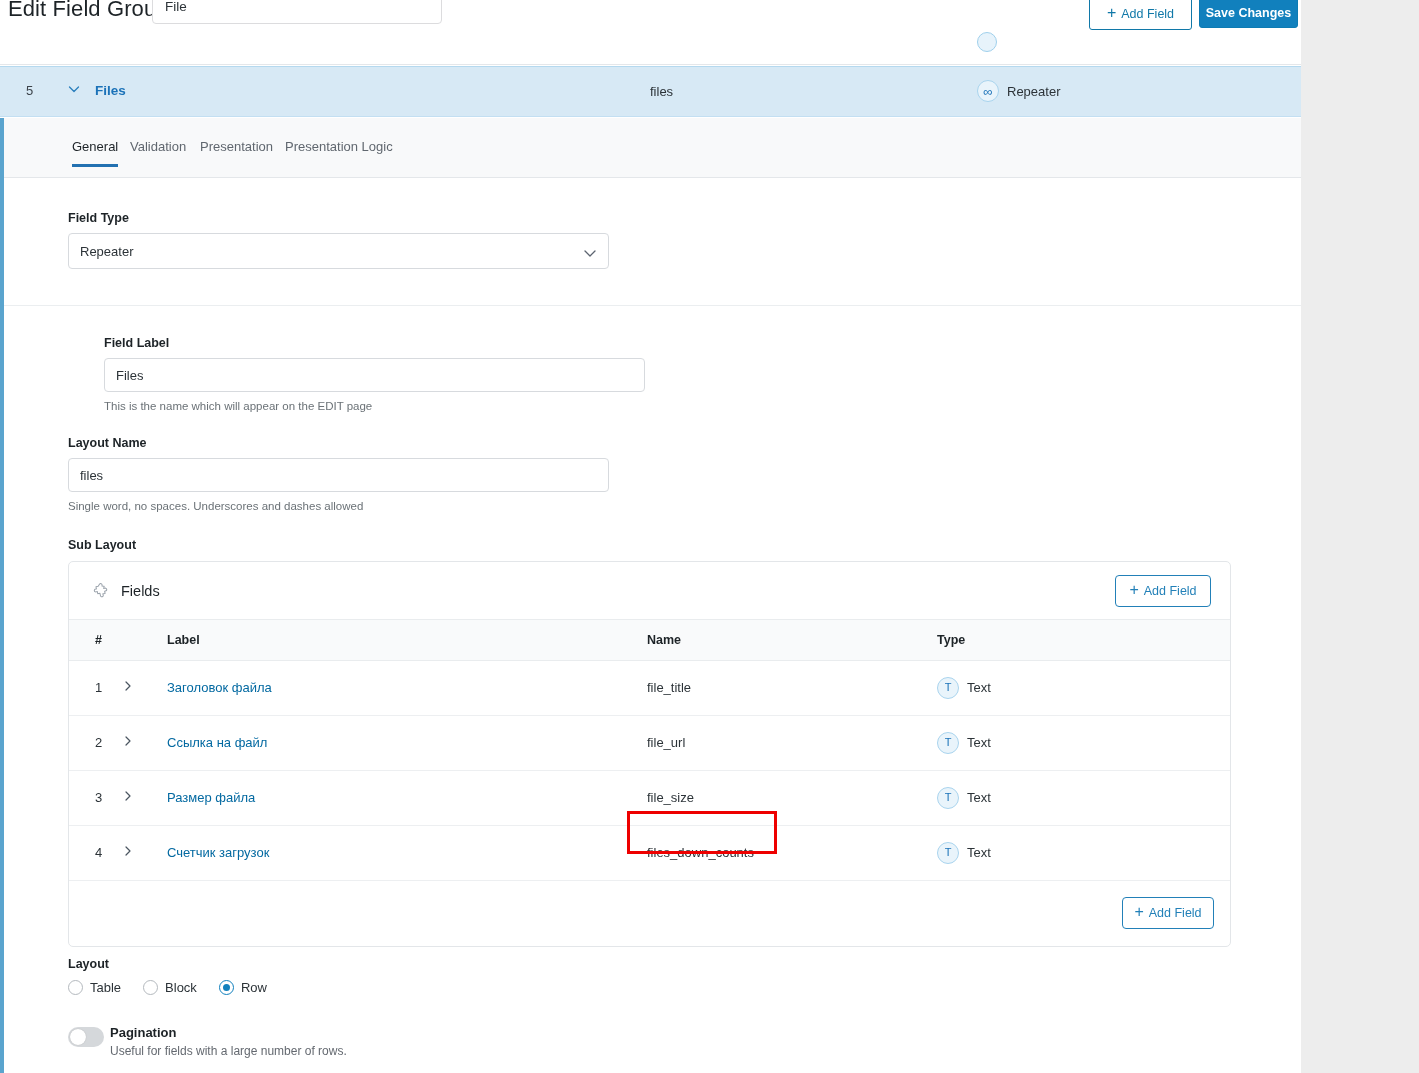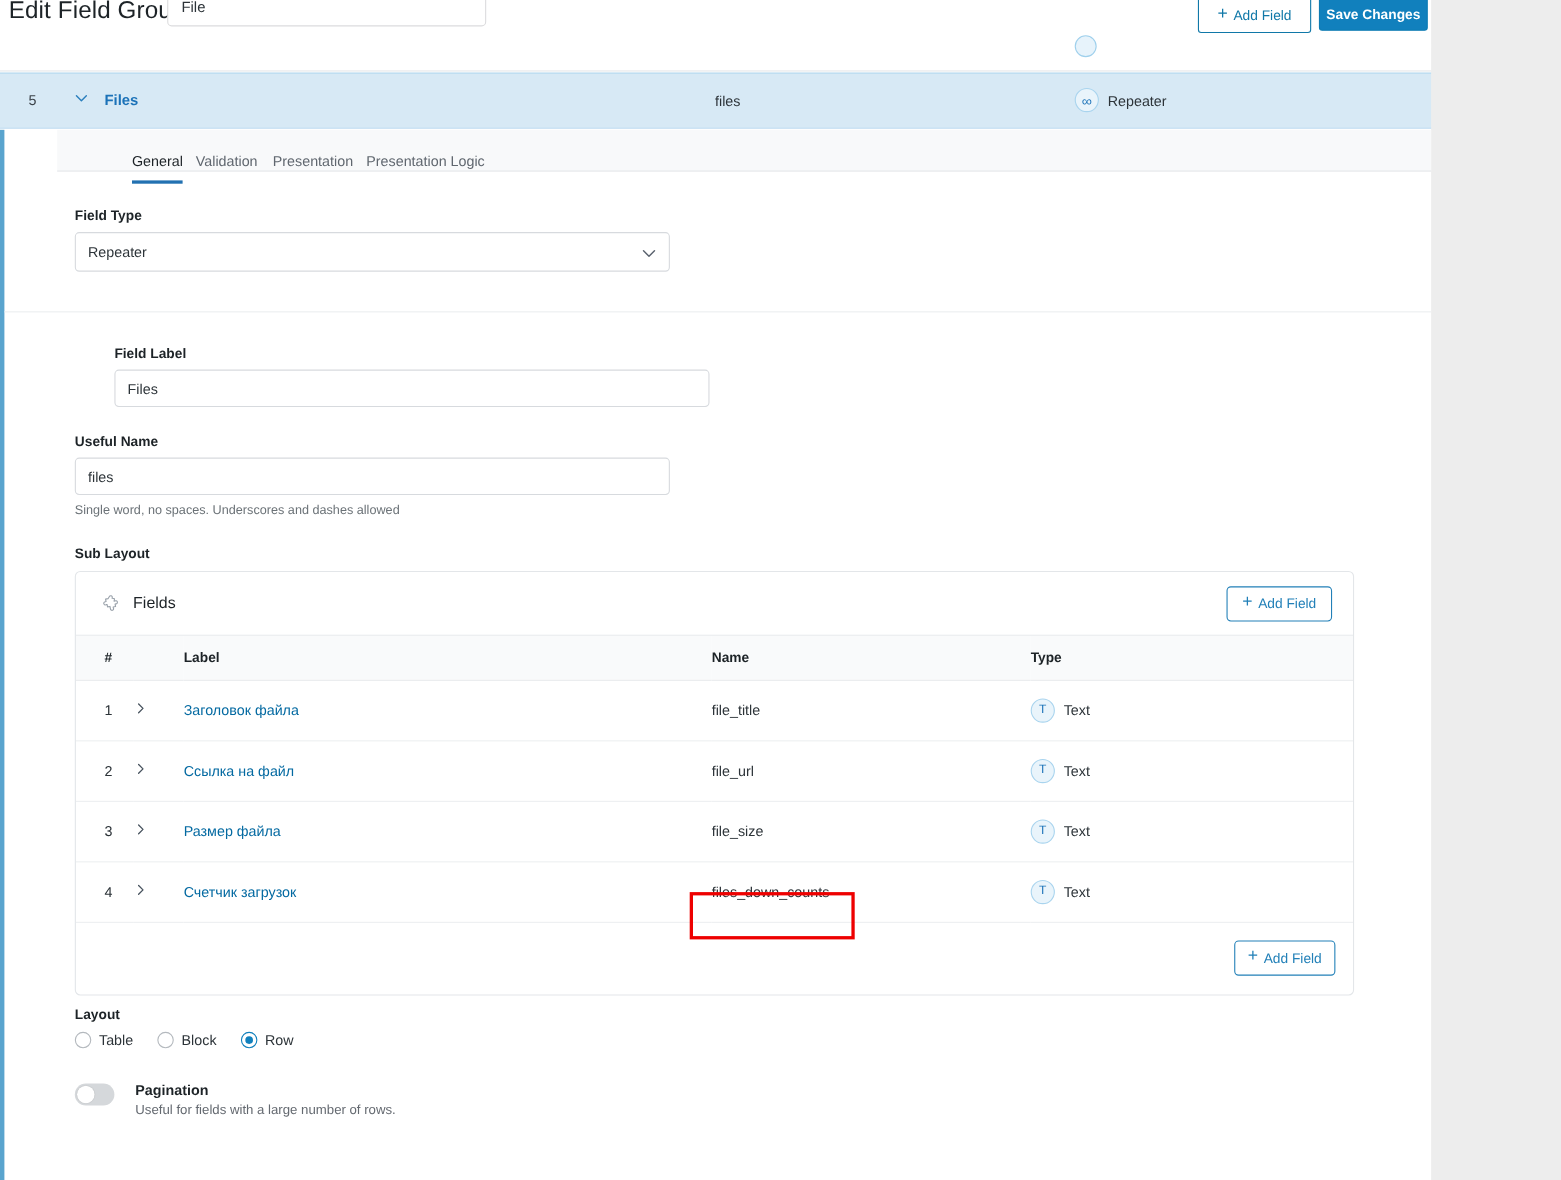--- a/index.html
+++ b/index.html
@@ -165,24 +165,23 @@
     left: 0; top: 118px;
     width: 1301px;
     height: 955px;
     background: #ffffff;
     border-left: 4px solid #5aa4ce;
   }
 
   
   .tabs {
     position: relative;
-    height: 38px;
+    height: 60px;
     background: #f8f9fa;
     border-bottom: 1px solid #e4e7ea;
-    margin-left: 48px;
   }
   .tab {
     position: absolute;
     top: 21px;
     font-size: 13px;
     color: #60676f;
     cursor: pointer;
     padding-bottom: 12px;
   }
   .tab.active { color: #1d2327; }
@@ -384,21 +383,21 @@
     margin-top: 2px;
   }
   .toggle .knob {
     position: absolute;
     left: 2px; top: 2px;
     width: 16px; height: 16px;
     border-radius: 50%;
     background: #ffffff;
     box-shadow: 0 0 1px rgba(0,0,0,.25);
   }
-  .pg-text { margin-left: 19px; }
+  .pg-text { margin-left: 6px; }
   .pg-title { font-size: 13px; color: #1d2327; font-weight: bold; display: block; }
   .pg-hint  { font-size: 12px; color: #646970; display: block; margin-top: 4px; }
 
   
   .annot-box {
     position: absolute;
     left: 627px; top: 811px;
     width: 150px; height: 43px;
     border: 3px solid #ee0000;
     background: transparent;
@@ -462,24 +461,25 @@
             <svg width="14" height="11" viewBox="0 0 14 11" fill="none">
               <path d="M2 3 L7 8 L12 3" stroke="#5c6470" stroke-width="1.3" stroke-linecap="round" stroke-linejoin="round"></path>
             </svg>
           </span>
         </div>
       </div>
 
       <div class="fgroup fg-label">
         <label class="lbl">Field Label</label>
         <input class="txt" type="text" value="Files" style="">
+        <span class="hint">This is the name which will appear on the EDIT page</span>
       </div>
 
       <div class="fgroup fg-name">
-        <label class="lbl">Useful Name</label>
+        <label class="lbl">Layout Name</label>
         <input class="txt" type="text" value="files" style="">
         <span class="hint">Single word, no spaces. Underscores and dashes allowed</span>
       </div>
 
       <div class="fgroup fg-sub">
         <label class="lbl">Sub Layout</label>
 
         <div class="card">
 
           <div class="card-head">

